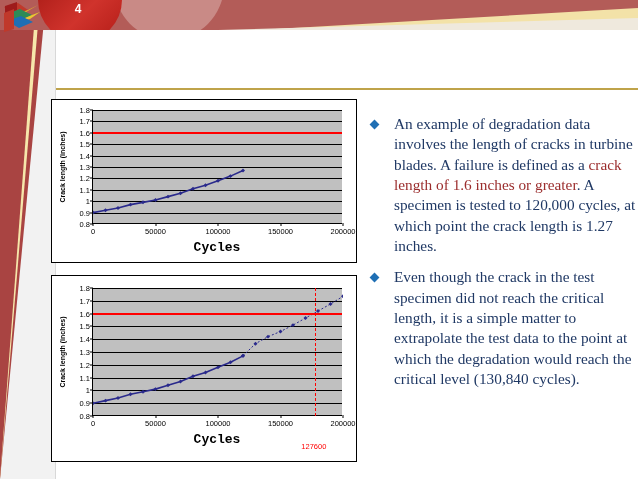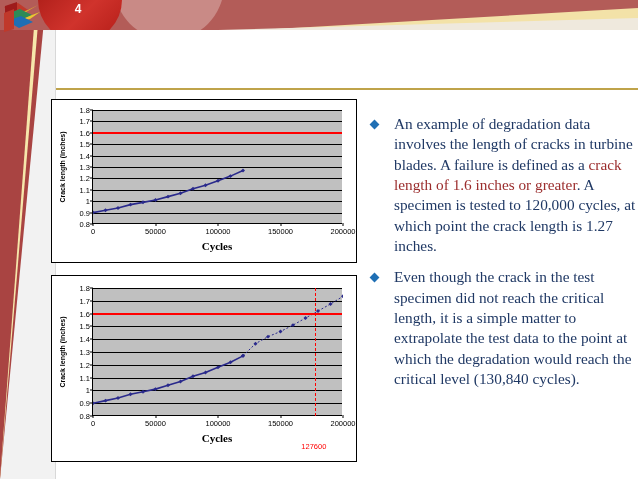--- a/index.html
+++ b/index.html
@@ -202,22 +202,22 @@
   .xtick-mark {
     position: absolute;
     top: 100%;
     width: 1px; height: 3px;
     background: #000;
     transform: translateX(-50%);
   }
   .x-axis-title {
     position: absolute;
     text-align: center;
-    font-family: Liberation Serif, serif;
-    font-size: 11px;
+    font-family: Liberation Mono, monospace;
+    font-size: 13px;
     font-weight: bold;
     color: #000;
     width: 100%;
   }
   .cross-label {
     position: absolute;
     transform: translateX(-50%);
     font-family: "Liberation Sans", sans-serif;
     font-size: 7.5px;
     color: #ff0000;

